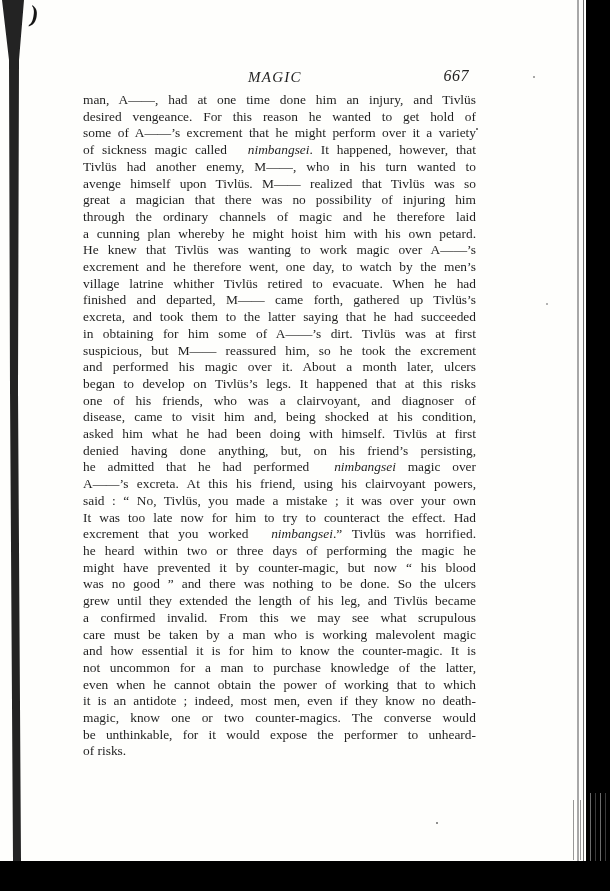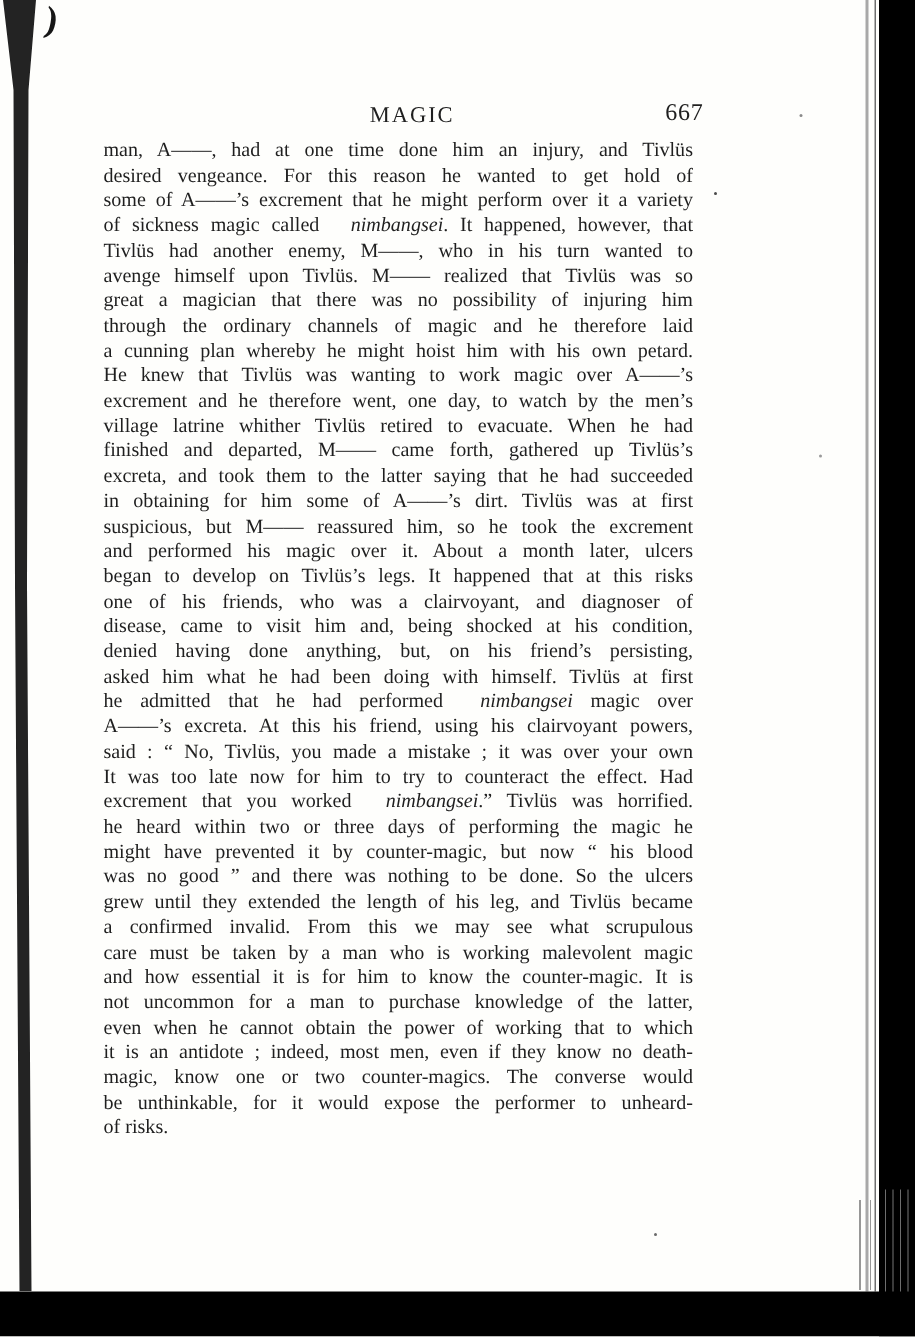--- a/index.html
+++ b/index.html
@@ -56,32 +56,32 @@
   }
   .speck { position: absolute; background: #777; border-radius: 50%; }
   .speck.s1 { left: 476px; top: 128px; width: 2px; height: 2px; background:#4a4a4a; }
   .speck.s2 { left: 533px; top: 76px;  width: 2px; height: 2px; background:#8a8a8a; }
   .speck.s3 { left: 546px; top: 303px; width: 2px; height: 2px; background:#9a9a9a; }
   .speck.s4 { left: 436px; top: 822px; width: 2px; height: 2px; background:#6a6a6a; }
 
   
   .running-head {
     position: absolute; left: 80px; top: 69px;
-    width: 393px; height: 18px;
+    width: 393px; height: 18px; font-style: italic;
   }
   .running-head .title {
     position: absolute; left: 50%; transform: translateX(-53%);
     font-size: 15px; letter-spacing: 1.3px;
   }
   .running-head .page-number {
     position: absolute; right: 4px; top: -2px;
     font-size: 16px; letter-spacing: 0.5px;
   }
   .body-text {
-    position: absolute; left: 69px; top: 92px;
+    position: absolute; left: 83px; top: 92px;
     width: 393px;
   }
   .text-line {
     font-size: 13.4px;
     line-height: 16.7px;
     text-align: justify;
     text-align-last: justify;
     text-justify: inter-word;
     white-space: normal;
   }
@@ -126,22 +126,22 @@
       <div class="text-line">excrement and he therefore went, one day, to watch by the men’s</div>
       <div class="text-line">village latrine whither Tivlüs retired to evacuate. When he had</div>
       <div class="text-line">finished and departed, M—— came forth, gathered up Tivlüs’s</div>
       <div class="text-line">excreta, and took them to the latter saying that he had succeeded</div>
       <div class="text-line">in obtaining for him some of A——’s dirt. Tivlüs was at first</div>
       <div class="text-line">suspicious, but M—— reassured him, so he took the excrement</div>
       <div class="text-line">and performed his magic over it. About a month later, ulcers</div>
       <div class="text-line">began to develop on Tivlüs’s legs. It happened that at this risks</div>
       <div class="text-line">one of his friends, who was a clairvoyant, and diagnoser of</div>
       <div class="text-line">disease, came to visit him and, being shocked at his condition,</div>
+      <div class="text-line">asked him what he had been doing with himself. Tivlüs at first</div>
       <div class="text-line">denied having done anything, but, on his friend’s persisting,</div>
-      <div class="text-line">asked him what he had been doing with himself. Tivlüs at first</div>
       <div class="text-line">he admitted that he had performed <i>nimbangsei</i> magic over</div>
       <div class="text-line">A——’s excreta. At this his friend, using his clairvoyant powers,</div>
       <div class="text-line">said : “ No, Tivlüs, you made a mistake ; it was over your own</div>
       <div class="text-line">It was too late now for him to try to counteract the effect. Had</div>
       <div class="text-line">excrement that you worked <i>nimbangsei</i>.” Tivlüs was horrified.</div>
       <div class="text-line">he heard within two or three days of performing the magic he</div>
       <div class="text-line">might have prevented it by counter-magic, but now “ his blood</div>
       <div class="text-line">was no good ” and there was nothing to be done. So the ulcers</div>
       <div class="text-line">grew until they extended the length of his leg, and Tivlüs became</div>
       <div class="text-line">a confirmed invalid. From this we may see what scrupulous</div>

